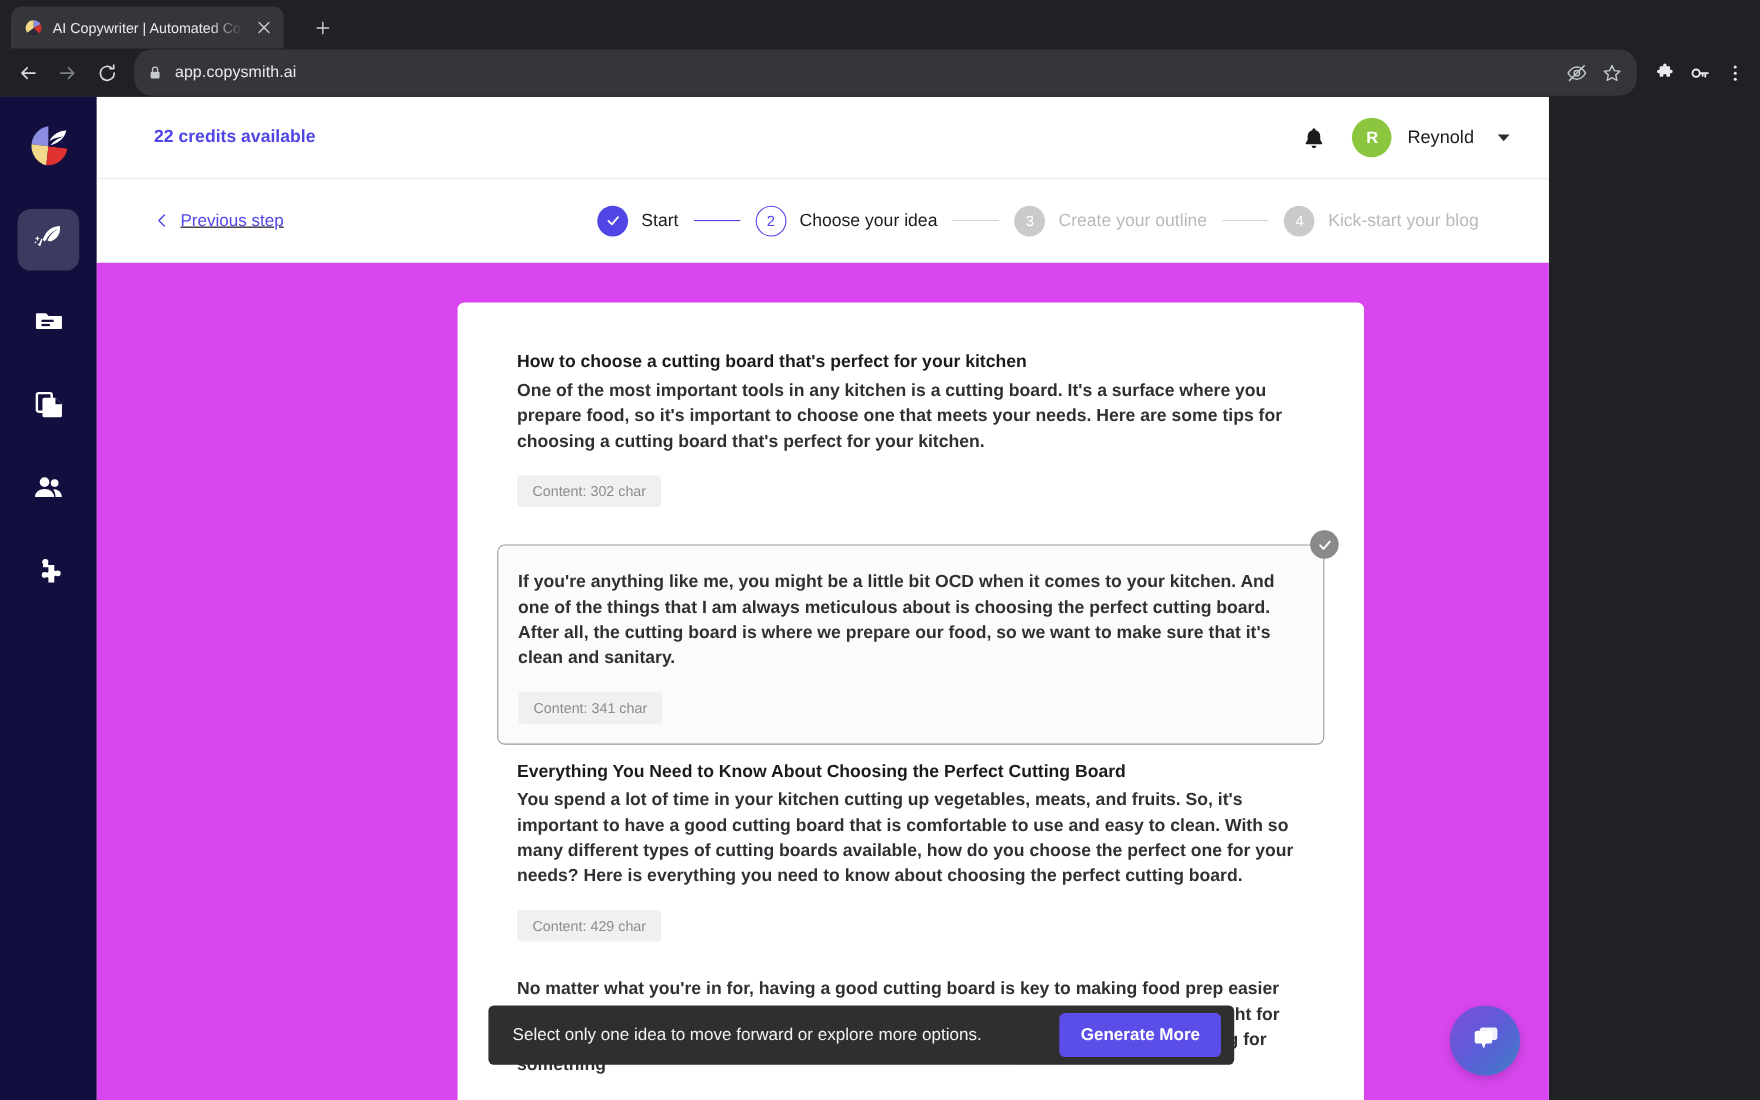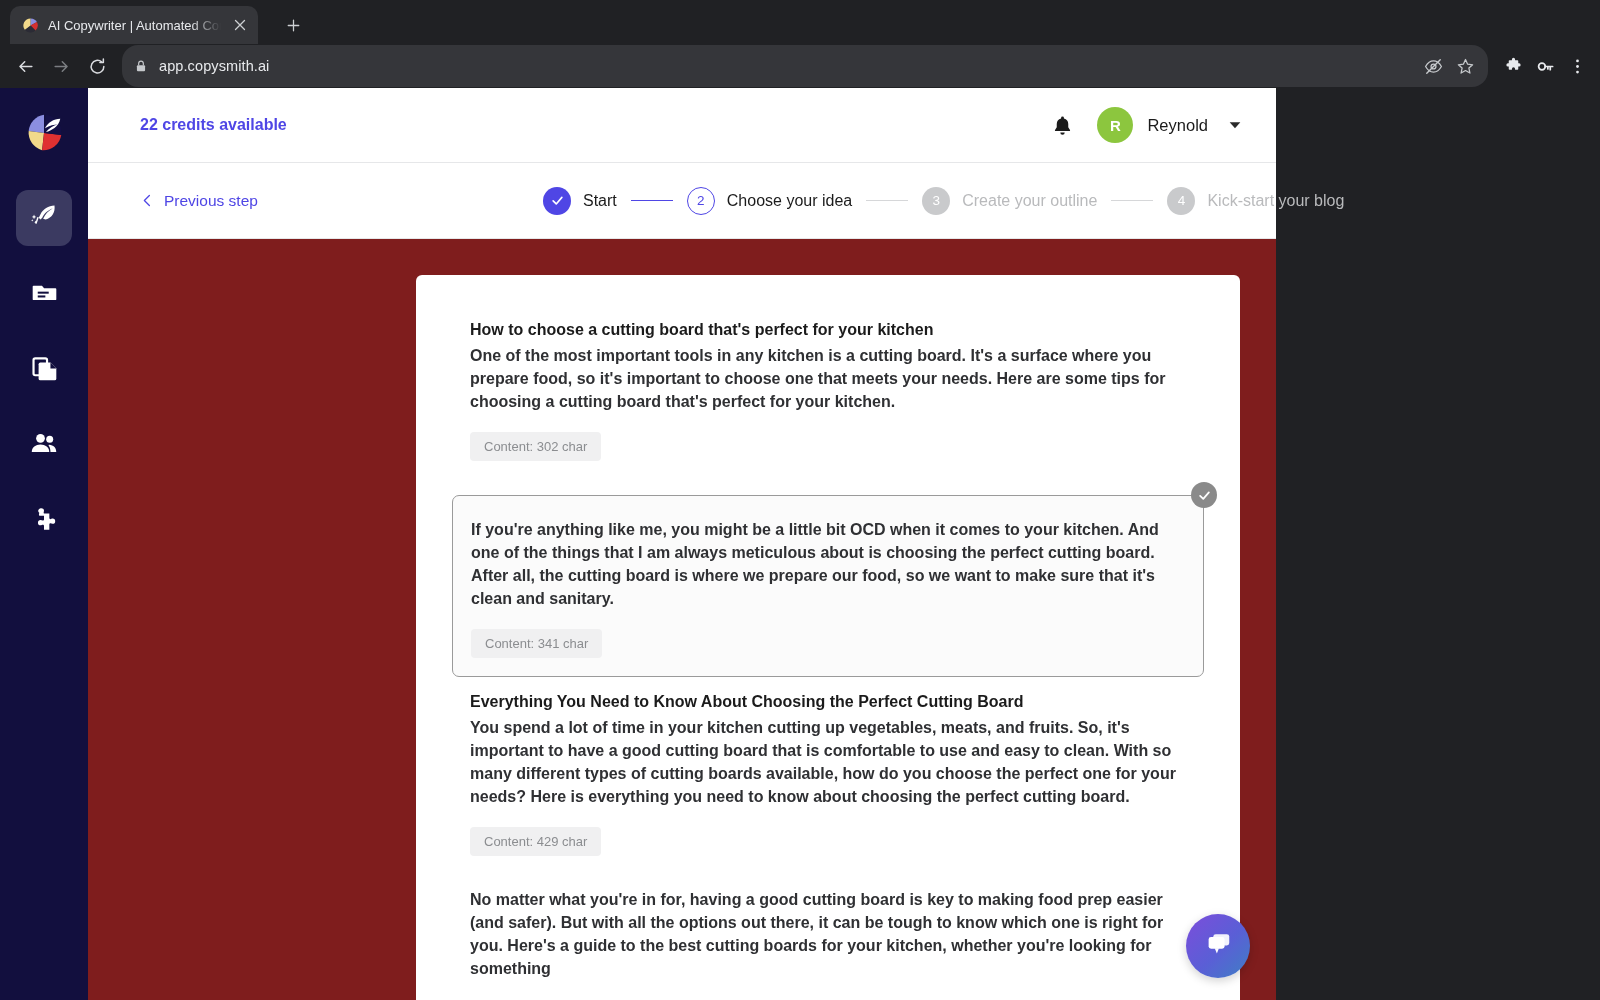--- a/index.html
+++ b/index.html
@@ -38,21 +38,21 @@
   #omnibox {
     flex: 1 1 auto; height: 42px; background: #35363a; border-radius: 16px;
     display: flex; align-items: center; padding: 0 12px; margin: 0 8px 0 6px; gap: 10px;
   }
   #site-lock { width: 15px; height: 15px; flex: 0 0 15px; color: #c6c9cc; display: flex; }
   #omnibox-url { flex: 1 1 auto; color: #e8eaed; font-size: 14.5px; letter-spacing: .1px; }
   .omni-icon { width: 22px; height: 22px; flex: 0 0 22px; color: #c6c9cc; display: flex; align-items: center; justify-content: center; }
   .tb-icon { width: 30px; height: 30px; flex: 0 0 30px; color: #e8eaed; display: flex; align-items: center; justify-content: center; }
 
   
-  #app { width: 1276px; height: 912px; display: flex; background: #f5f6f7; }
+  #app { width: 1408px; height: 912px; display: flex; background: #f5f6f7; }
 
   
   #sidebar {
     width: 88px; flex: 0 0 88px; background: #120f3e; display: flex;
     flex-direction: column; align-items: center; padding-top: 22px;
   }
   #brand-logo { width: 46px; height: 46px; margin-bottom: 34px; }
   .rail-item {
     width: 56px; height: 56px; border-radius: 12px; display: flex;
     align-items: center; justify-content: center; margin-bottom: 20px; color: #ffffff;
@@ -73,42 +73,42 @@
   #avatar {
     width: 36px; height: 36px; border-radius: 50%; background: #8cc63e;
     color: #fff; font-size: 15px; font-weight: 700; display: flex;
     align-items: center; justify-content: center;
   }
   #user-name { font-size: 16.5px; color: #1b1b1b; }
   #user-caret { width: 26px; height: 26px; color: #2b2b2b; display: flex; align-items: center; justify-content: center; }
 
   #stepper-bar {
     height: 76px; flex: 0 0 76px; background: #ffffff; border-bottom: 1px solid #e6e7e9;
-    display: flex; align-items: center; padding-left: 52px; position: relative;
+    display: flex; align-items: center; padding-left: 52px; position: relative; text-decoration: underline;
   }
   #previous-step { display: flex; align-items: center; gap: 9px; color: #4f46e5; font-size: 15.5px; }
   #prev-chevron { display: flex; align-items: center; }
   #steps { position: absolute; left: 455px; display: flex; align-items: center; }
   .step { display: flex; align-items: center; gap: 12px; }
   .step-dot {
     width: 28px; height: 28px; border-radius: 50%; display: flex;
     align-items: center; justify-content: center; font-size: 13.5px; flex: 0 0 28px;
   }
   .step-dot.done { background: #4f46e5; color: #fff; }
   .step-dot.current { border: 1.6px solid #4f46e5; color: #4f46e5; background: #fff; }
   .step-dot.todo { background: #c9cacc; color: #ffffff; }
   .step-label { font-size: 16px; white-space: nowrap; }
   .step-label.active { color: #1b1b1b; }
   .step-label.muted { color: #b9babc; }
   .step-conn { width: 42px; height: 1.6px; margin: 0 14px; flex: 0 0 42px; }
   .step-conn.filled { background: #4f46e5; }
   .step-conn.empty { background: #d6d7d9; }
 
   
-  #content-area { flex: 1 1 auto; position: relative; overflow: hidden; background: #7f1d1d; }
+  #content-area { flex: 1 1 auto; position: relative; overflow: hidden; background: #d946ef; }
   #idea-panel {
     position: absolute; left: 328px; top: 36px; width: 824px;
     background: #ffffff; border-radius: 6px; padding: 36px 0 0 0; min-height: 800px;
   }
   .idea-card { padding: 10px 54px 22px 54px; position: relative; }
   .idea-card.selected {
     margin: 12px 36px 6px 36px; padding: 22px 18px 18px 18px;
     border: 1.4px solid #9a9a9a; border-radius: 7px; background: #fbfbfb;
   }
   .idea-title { font-size: 16px; font-weight: 700; color: #1b1b1b; margin-bottom: 5px; }
@@ -384,20 +384,24 @@
           <div class="idea-body">You spend a lot of time in your kitchen cutting up vegetables, meats, and fruits. So, it's important to have a good cutting board that is comfortable to use and easy to clean. With so many different types of cutting boards available, how do you choose the perfect one for your needs? Here is everything you need to know about choosing the perfect cutting board.</div>
           <span class="idea-chip">Content: 429 char</span>
         </div>
 
         <div class="idea-card">
           <div class="idea-body">No matter what you're in for, having a good cutting board is key to making food prep easier (and safer). But with all the options out there, it can be tough to know which one is right for you. Here's a guide to the best cutting boards for your kitchen, whether you're looking for something</div>
         </div>
 
       </div>
 
+      <div id="toast">
+        <span id="toast-text">Select only one idea to move forward or explore more options.</span>
+        <button id="generate-more-btn">Generate More</button>
+      </div>
 
       <div id="chat-launcher">
         <span>
           <svg viewBox="0 0 32 32" width="30" height="30">
             <rect x="11" y="5.5" width="17" height="12" rx="2.6" fill="#ffffff" opacity=".92"></rect>
             <rect x="6" y="8.5" width="17" height="12.5" rx="2.6" fill="#ffffff"></rect>
             <path d="M12.5 20.5 L14.8 26 L17 20.5 Z" fill="#ffffff"></path>
           </svg>
         </span>
       </div>

